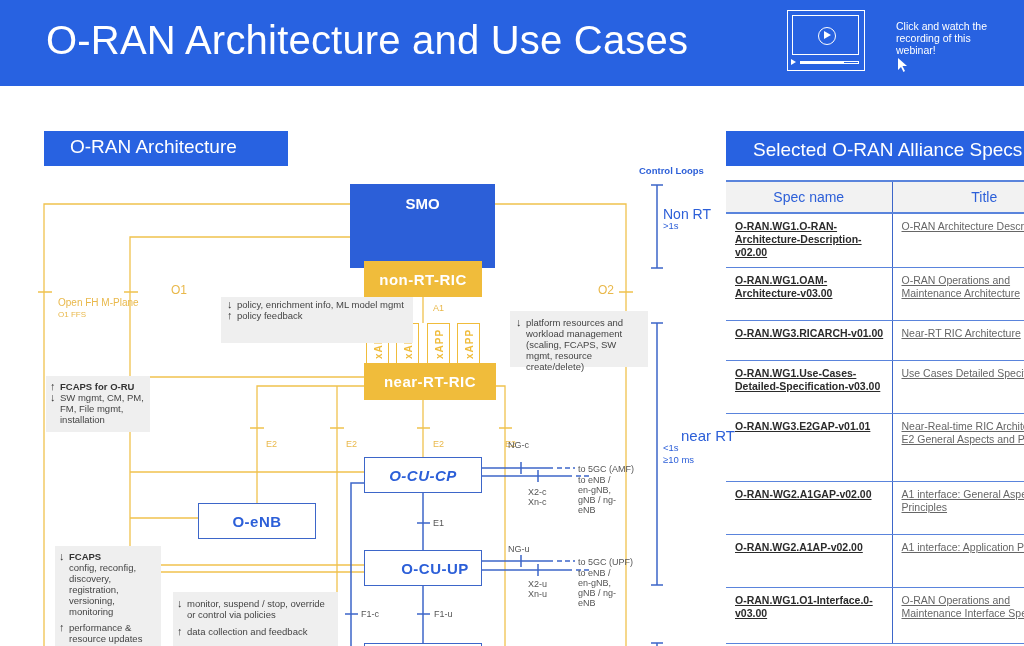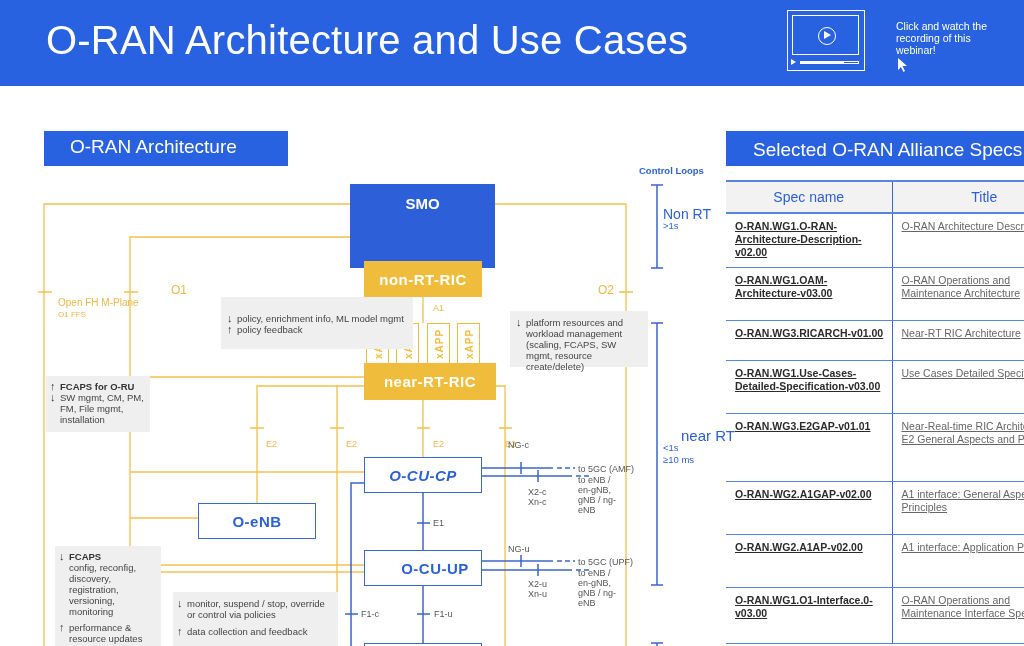--- a/index.html
+++ b/index.html
@@ -160,21 +160,21 @@
   <div class="lbl lbl-d" style="left:578px;top:475px;white-space:normal;width:48px">to eNB / en-gNB, gNB / ng-eNB</div>
   <div class="lbl lbl-d" style="left:578px;top:557px">to 5GC (UPF)</div>
   <div class="lbl lbl-d" style="left:578px;top:568px;white-space:normal;width:48px">to eNB / en-gNB, gNB / ng-eNB</div>
 
   <div class="lbl lbl-b" style="left:663px;top:209px;font-size:14px">Non RT</div>
   <div class="lbl lbl-b" style="left:663px;top:221px;font-size:9.5px">&gt;1s</div>
   <div class="lbl lbl-b" style="left:681px;top:431px;font-size:15px">near RT</div>
   <div class="lbl lbl-b" style="left:663px;top:443px;font-size:9.5px">&lt;1s</div>
   <div class="lbl lbl-b" style="left:663px;top:455px;font-size:9.5px">≥10 ms</div>
 
-  <div class="note" style="left:221px;top:297px;width:192px;height:52px;padding:16px 6px">
+  <div class="note" style="left:221px;top:297px;width:192px;height:46px;padding:2px 6px">
     <div><span class="arr">↓</span><span>policy, enrichment info, ML model mgmt</span></div>
     <div style=""><span class="arr">↑</span><span>policy feedback</span></div>
   </div>
   <div class="note" style="left:510px;top:311px;width:138px;height:56px;padding:6px 6px;display:flex">
     <span class="arr">↓</span>
       <span style="flex:1">platform resources and workload management (scaling, FCAPS, SW mgmt, resource create/delete)</span>
   </div>
   <div class="note" style="left:46px;top:376px;width:104px;height:56px;padding:5px 4px;display:flex">
     <span class="arr" style="line-height:11px">↑<br>↓</span>
     <span style="flex:1"><b>FCAPS for O-RU</b><br><span>SW mgmt, CM, PM, FM, File mgmt, installation</span></span>

